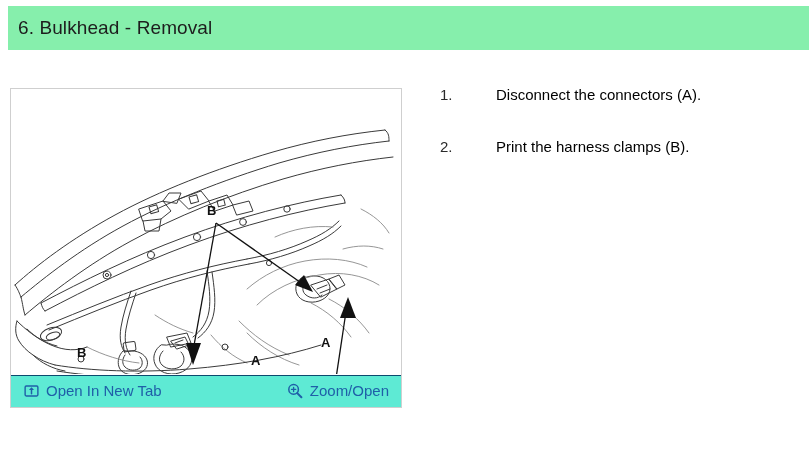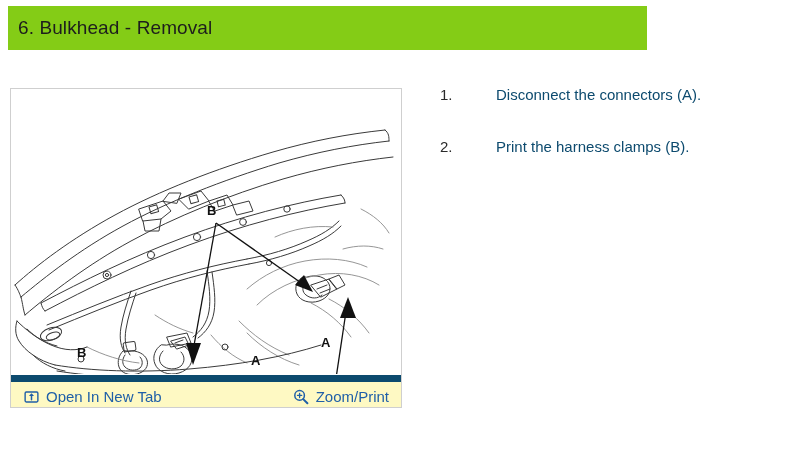--- a/index.html
+++ b/index.html
@@ -13,23 +13,23 @@
     font-family: "Liberation Sans", sans-serif;
     overflow: hidden;
     position: relative;
   }
 
   
   #section-header {
     position: absolute;
     left: 8px;
     top: 6px;
-    width: 639px;
+    width: 801px;
     height: 44px;
-    background: #84cc16;
+    background: #86efac;
     box-sizing: border-box;
   }
   #section-header .title {
     position: absolute;
     left: 10px;
     top: 11px;
     font-size: 19px;
     color: #1d1d1d;
     letter-spacing: 0.1px;
     white-space: nowrap;
@@ -58,22 +58,22 @@
     display: block;
   }
 
   
   #figure-footer {
     position: absolute;
     left: 0;
     bottom: 0;
     width: 390px;
     height: 32px;
-    background: #fef9c3;
-    border-top: 7px solid #0c4a6e;
+    background: #5eead4;
+    border-top: 1px solid #0c4a6e;
     box-sizing: border-box;
   }
   .fig-link {
     position: absolute;
     top: 6px;
     display: flex;
     align-items: center;
     gap: 6px;
     color: #1f5fa8;
     font-size: 15px;
@@ -104,21 +104,21 @@
     margin-bottom: 34px;
   }
   .step-num {
     width: 56px;
     flex: 0 0 56px;
     font-size: 15px;
     color: #2a2a2a;
   }
   .step-text {
     font-size: 15px;
-    color: #0c4a6e;
+    color: #000000;
     line-height: 1.2;
   }
 
   
   .callout {
     position: absolute;
     font-size: 13px;
     font-weight: bold;
     color: #111111;
     font-family: "Liberation Sans", sans-serif;
@@ -274,21 +274,21 @@
     </a>
 
     <a class="fig-link" id="link-zoom-print" href="#">
       <span class="ico">
         <svg width="16" height="16" viewBox="0 0 16 16" xmlns="http://www.w3.org/2000/svg">
           <circle cx="6.6" cy="6.4" r="4.8" fill="none" stroke="#1f5fa8" stroke-width="1.5"></circle>
           <path d="M6.6 4.3 L6.6 8.5 M4.5 6.4 L8.7 6.4" stroke="#1f5fa8" stroke-width="1.3" stroke-linecap="round"></path>
           <path d="M10.2 10.1 L14.4 14.3" stroke="#1f5fa8" stroke-width="2" stroke-linecap="round"></path>
         </svg>
       </span>
-      <span>Zoom/Print</span>
+      <span>Zoom/Open</span>
     </a>
 
   </div>
 </div>
 
 <div id="steps">
 
   <div class="step-row">
     <div class="step-num">1.</div>
     <div class="step-text">Disconnect the connectors (A).</div>

